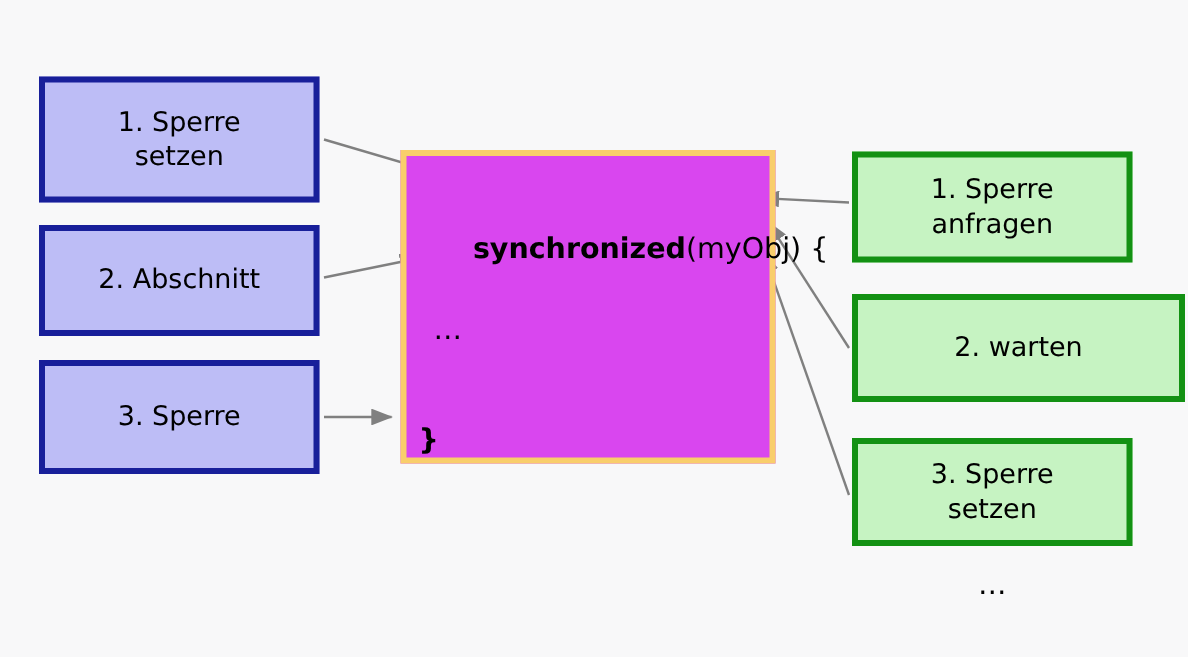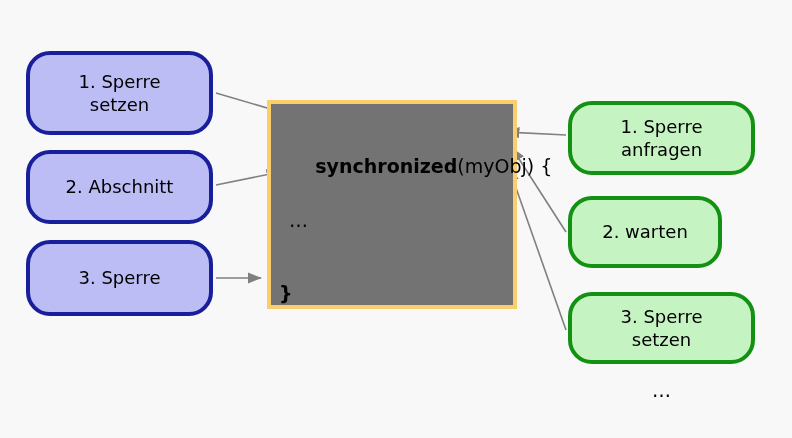--- a/index.html
+++ b/index.html
@@ -32,21 +32,20 @@
   .node {
     position: absolute;
     box-sizing: border-box;
     display: flex;
     flex-direction: column;
     align-items: center;
     justify-content: center;
     z-index: 2;
     text-align: center;
     line-height: 1.30;
-    border-radius: 24px;
   }
   .node .line {
     display: block;
     white-space: nowrap;
   }
   
   .node.blue {
     background: #bdbdf6;
     border: 4px solid #181f9a;
     color: #000000;
@@ -56,21 +55,21 @@
   .node.green {
     background: #c6f3c2;
     border: 4px solid #139113;
     color: #000000;
     font-size: 18px;
   }
   
   #code-block {
     position: absolute;
     box-sizing: border-box;
-    background: #737373;
+    background: #d946ef;
     border: 4px solid #f9ce6b;
     z-index: 2;
     font-size: 19px;
     color: #000000;
     padding: 22px 0 0 8px;
   }
   #code-block .code-line {
     white-space: pre;
     line-height: 1.42;
     font-family: "DejaVu Sans", sans-serif;
@@ -134,21 +133,21 @@
     </div>
     <div class="code-line indent">…</div>
     <div class="code-line brace-close">}</div>
   </div>
 
   <div class="node green" style="left:568px; top:101px; width:187px; height:74px;">
     <span class="line">1. Sperre</span>
     <span class="line">anfragen</span>
   </div>
 
-  <div class="node green" style="left:568px; top:196px; width:154px; height:72px;text-align:center;">
+  <div class="node green" style="left:568px; top:196px; width:222px; height:72px;text-align:center;">
     <span class="line">2. warten</span>
   </div>
 
   <div class="node green" style="left:568px; top:292px; width:187px; height:72px;">
     <span class="line">3. Sperre</span>
     <span class="line">setzen</span>
   </div>
 
   <div id="tail-ellipsis" style="left:652px; top:379px;">…</div>
 

